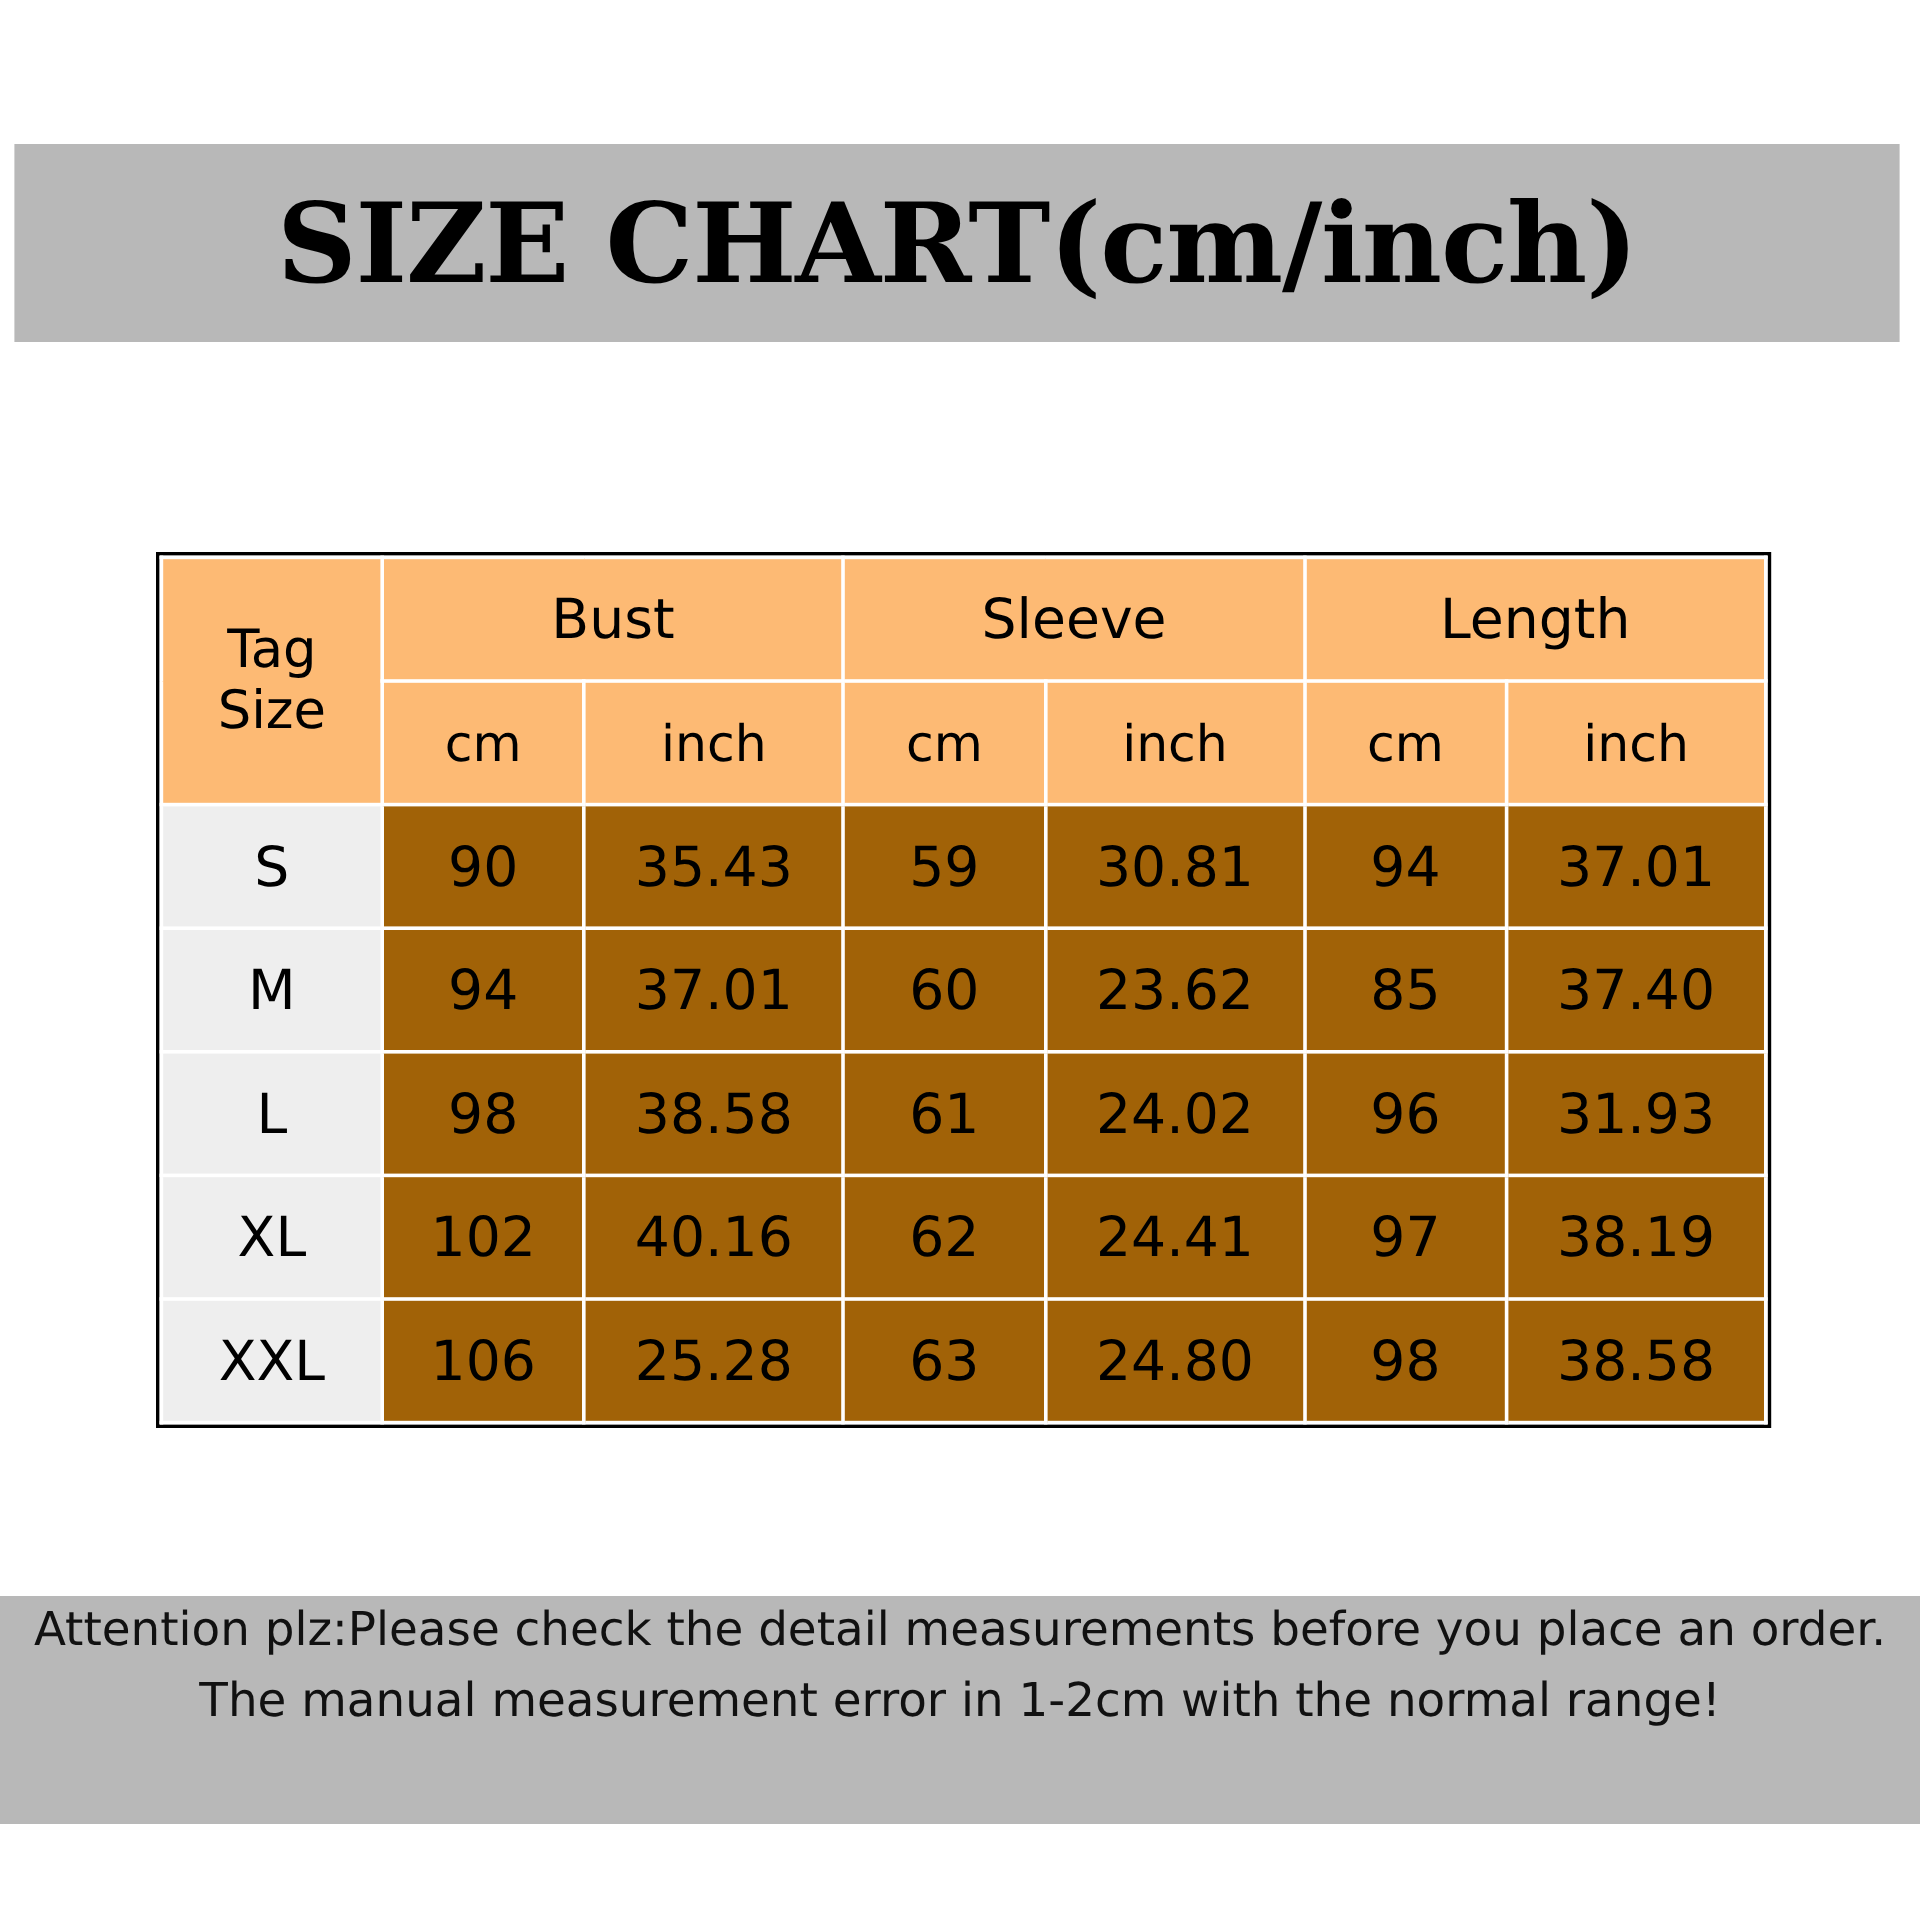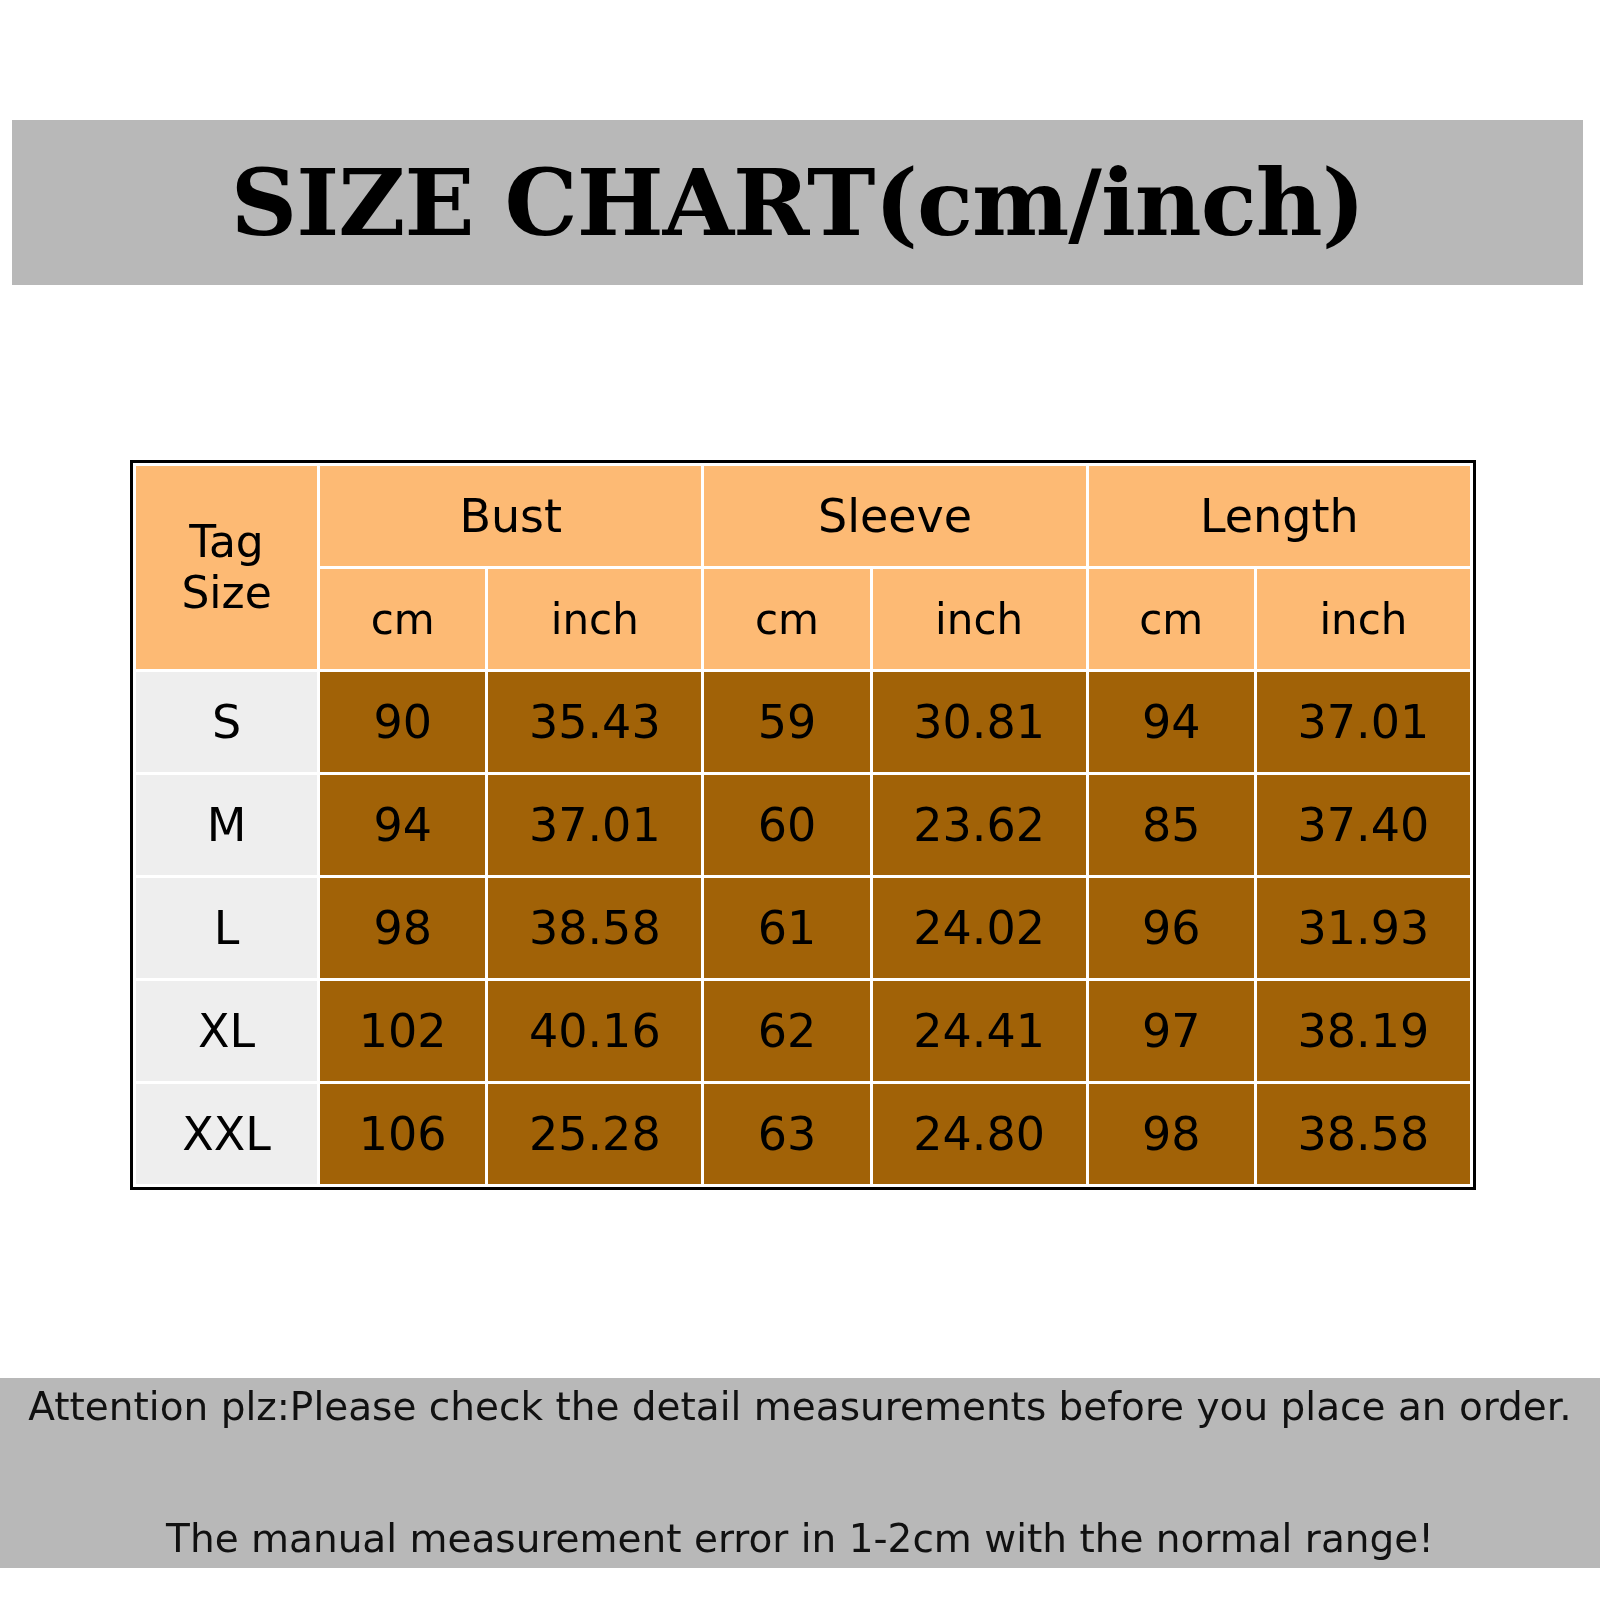--- a/index.html
+++ b/index.html
@@ -109,22 +109,21 @@
   .note-banner {
     position: absolute;
     left: 0;
     top: 1330px;
     width: 1600px;
     height: 190px;
     background: #b8b8b8;
     display: flex;
     flex-direction: column;
     align-items: center;
-    justify-content: space-between;
-    margin-top: 48px;
+    justify-content: flex-start;
   }
   .note-line {
     font-family: "DejaVu Sans", sans-serif;
     font-size: 39px;
     line-height: 1.5;
     color: #111111;
     white-space: nowrap;
   }
 </style>
 </head>

